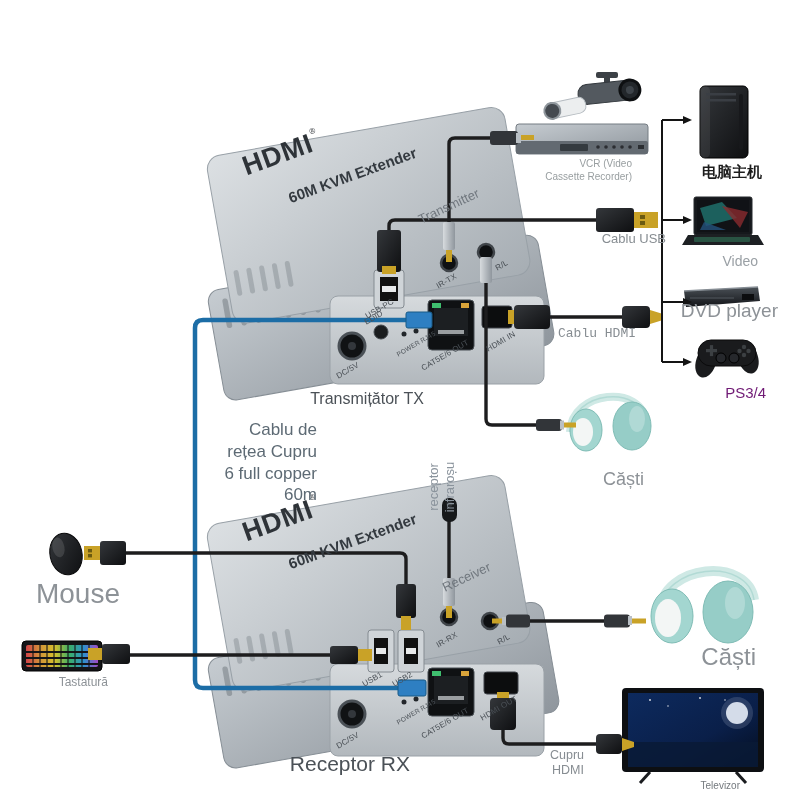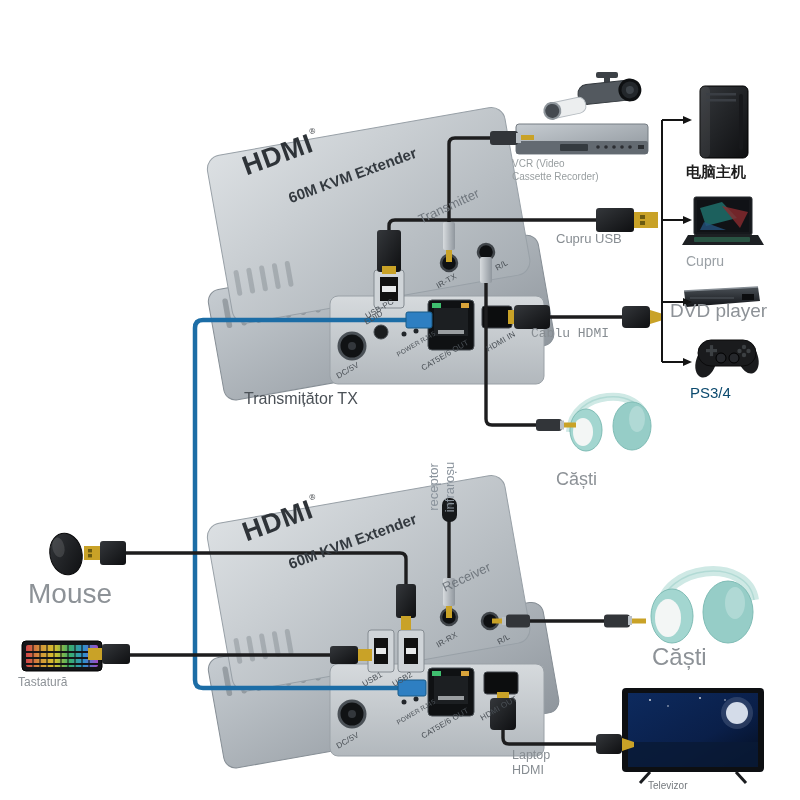--- a/index.html
+++ b/index.html
@@ -1,20 +1,20 @@
 <!DOCTYPE html>
 <html><head>
 <meta charset="utf-8">
 <style>
   html,body{margin:0;padding:0;background:#fff;}
   .stage{position:relative;width:800px;height:800px;background:#ffffff;overflow:hidden;
          font-family:"Liberation Sans",sans-serif;}
   .stage svg{position:absolute;left:0;top:0;}
   .lbl{position:absolute;line-height:1.2;white-space:nowrap;}
-  .c{text-align:left;white-space:normal;}
+  .c{text-align:right;white-space:normal;}
   .rot{transform-origin:0 0;}
   .plbl{position:absolute;font-size:8px;color:#4a5056;transform:rotate(-30deg);
         transform-origin:0 50%;white-space:nowrap;letter-spacing:.2px;}
   .plbl.tiny{font-size:6.5px;}
   .vlbl{position:absolute;transform:rotate(-90deg);text-align:center;line-height:1.25;}
 </style>
 </head>
 <body>
 
 <div class="stage">
@@ -354,60 +354,67 @@
 <div class="lbl rot" style="left:238px;top:152px;transform:rotate(-20deg);font-size:27px;font-weight:800;color:#2e3338;letter-spacing:1px;">HDMI</div>
 <div class="lbl rot" style="left:308px;top:128px;transform:rotate(-20deg);font-size:8px;color:#2e3338;">®</div>
 <div class="lbl rot" style="left:286px;top:190px;transform:rotate(-20deg);font-size:15px;font-weight:700;color:#343a40;">60M KVM Extender</div>
 <div class="lbl rot" style="left:416px;top:213px;transform:rotate(-25deg);font-size:13px;color:#70777e;">Transmitter</div>
 <div class="lbl c" style="left:244px;top:389px;width:180px;font-size:16px;color:#4b5157;">Transmițător TX</div>
 
 <div class="lbl rot" style="left:238px;top:518px;transform:rotate(-20deg);font-size:27px;font-weight:800;color:#2e3338;letter-spacing:1px;">HDMI</div>
 <div class="lbl rot" style="left:308px;top:494px;transform:rotate(-20deg);font-size:8px;color:#2e3338;">®</div>
 <div class="lbl rot" style="left:286px;top:556px;transform:rotate(-20deg);font-size:15px;font-weight:700;color:#343a40;">60M KVM Extender</div>
 <div class="lbl rot" style="left:440px;top:581px;transform:rotate(-25deg);font-size:13px;color:#70777e;">Receiver</div>
+<div class="lbl c" style="left:240px;top:751px;width:170px;font-size:21px;color:#4b5157;">Receptor RX</div>
 
 <div class="plbl" style="left:366px;top:312px;">USB-PC</div>
 <div class="plbl" style="left:437px;top:282px;">IR-TX</div>
 <div class="plbl" style="left:496px;top:264px;">R/L</div>
 <div class="plbl" style="left:365px;top:318px;">EDID</div>
 <div class="plbl tiny" style="left:397px;top:351px;">POWER RJ45</div>
 <div class="plbl" style="left:337px;top:372px;">DC/5V</div>
 <div class="plbl" style="left:422px;top:364px;">CAT5E/6 OUT</div>
 <div class="plbl" style="left:487px;top:345px;">HDMI IN</div>
 
 <div class="plbl" style="left:363px;top:680px;">USB1</div>
 <div class="plbl" style="left:393px;top:680px;">USB2</div>
 <div class="plbl" style="left:437px;top:641px;">IR-RX</div>
 <div class="plbl" style="left:498px;top:638px;">R/L</div>
 <div class="plbl tiny" style="left:397px;top:719px;">POWER RJ45</div>
 <div class="plbl" style="left:337px;top:742px;">DC/5V</div>
 <div class="plbl" style="left:422px;top:732px;">CAT5E/6 OUT</div>
 <div class="plbl" style="left:481px;top:714px;">HDMI OUT</div>
 
-<div class="lbl c" style="left:556px;top:231px;width:110px;font-size:13px;color:#878d92;">Cupru USB</div>
+<div class="lbl c" style="left:556px;top:231px;width:110px;font-size:13px;color:#878d92;">Cablu USB</div>
 <div class="lbl c" style="left:531px;top:326px;width:105px;font-size:13px;color:#878d92;font-family:Liberation Mono, monospace;">Cablu HDMI</div>
 
+<div class="lbl c" style="left:177px;top:419px;width:140px;font-size:17px;color:#5d6a74;line-height:1.28;">
+  <div>Cablu de</div>
+  <div>rețea Cupru</div>
+  <div>6 full copper</div>
+  <div>60m</div>
+</div>
 
 <div class="lbl c" style="left:512px;top:748px;width:72px;font-size:12.5px;color:#878d92;">
-  <div>Laptop</div>
+  <div>Cupru</div>
   <div>HDMI</div>
 </div>
 
 <div class="vlbl" style="left:383px;top:470px;width:120px;height:34px;font-size:13px;color:#8a939c;">
   <div>receptor</div>
   <div>infraroșu</div>
 </div>
 
 <div class="lbl c" style="left:512px;top:157px;width:120px;font-size:10px;color:#989ea0;line-height:1.3;">
   <div>VCR (Video</div>
   <div>Cassette Recorder)</div>
 </div>
 <div class="lbl c" style="left:686px;top:163px;width:76px;font-size:15px;font-weight:600;color:#1d1d1d;">电脑主机</div>
-<div class="lbl c" style="left:686px;top:253px;width:72px;font-size:14px;color:#9aa0a5;">Cupru</div>
+<div class="lbl c" style="left:686px;top:253px;width:72px;font-size:14px;color:#9aa0a5;">Video</div>
 <div class="lbl c" style="left:670px;top:300px;width:108px;font-size:19px;color:#8d9297;">DVD player</div>
-<div class="lbl c" style="left:690px;top:384px;width:76px;font-size:15px;font-weight:500;color:#0c4a6e;">PS3/4</div>
+<div class="lbl c" style="left:690px;top:384px;width:76px;font-size:15px;font-weight:500;color:#701a75;">PS3/4</div>
 <div class="lbl c" style="left:556px;top:469px;width:88px;font-size:18px;color:#8d9297;">Căști</div>
 <div class="lbl c" style="left:652px;top:643px;width:104px;font-size:24px;color:#8d9297;">Căști</div>
 <div class="lbl c" style="left:28px;top:577px;width:92px;font-size:28px;color:#8d9297;">Mouse</div>
 <div class="lbl c" style="left:18px;top:675px;width:90px;font-size:12px;color:#8d9297;">Tastatură</div>
 <div class="lbl c" style="left:648px;top:780px;width:92px;font-size:10px;color:#74797e;">Televizor</div>
 
 </div>
 
 </body></html>

